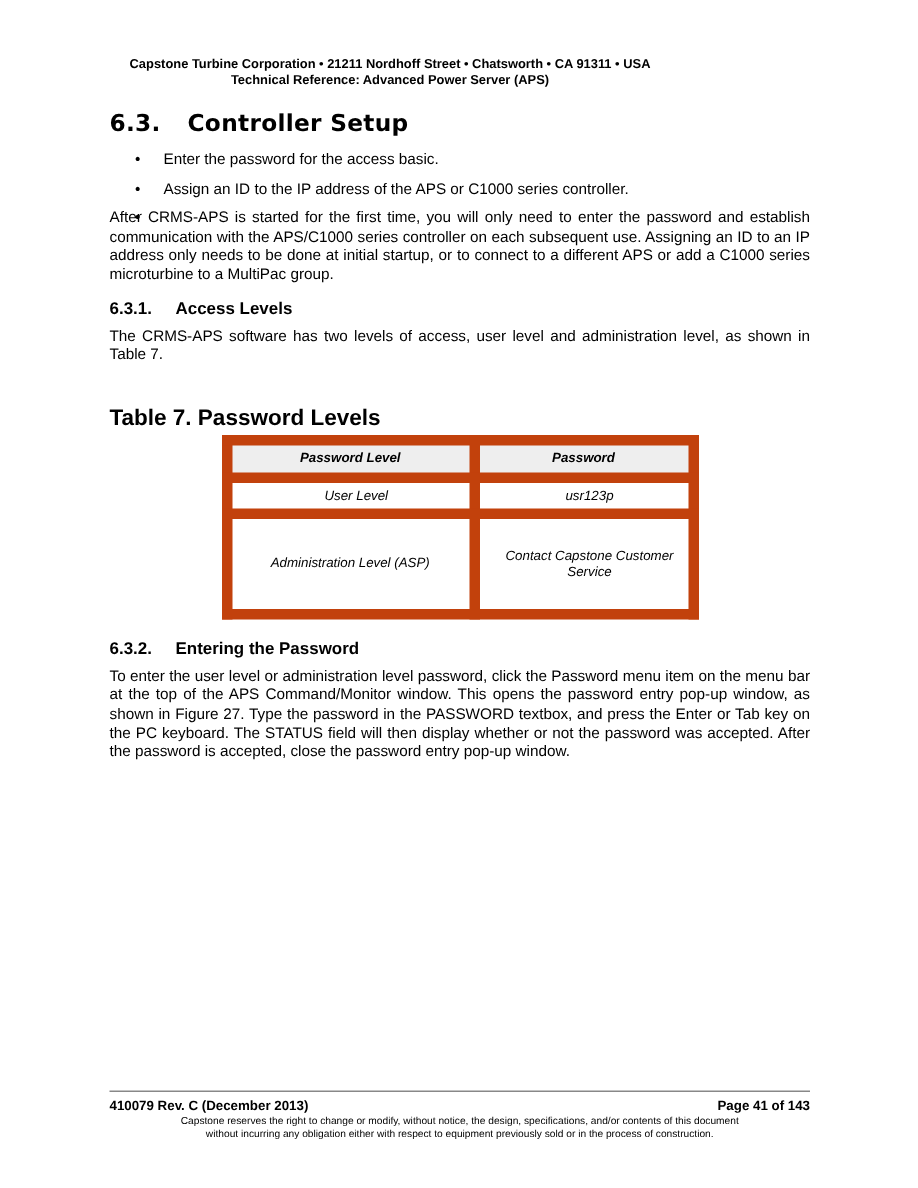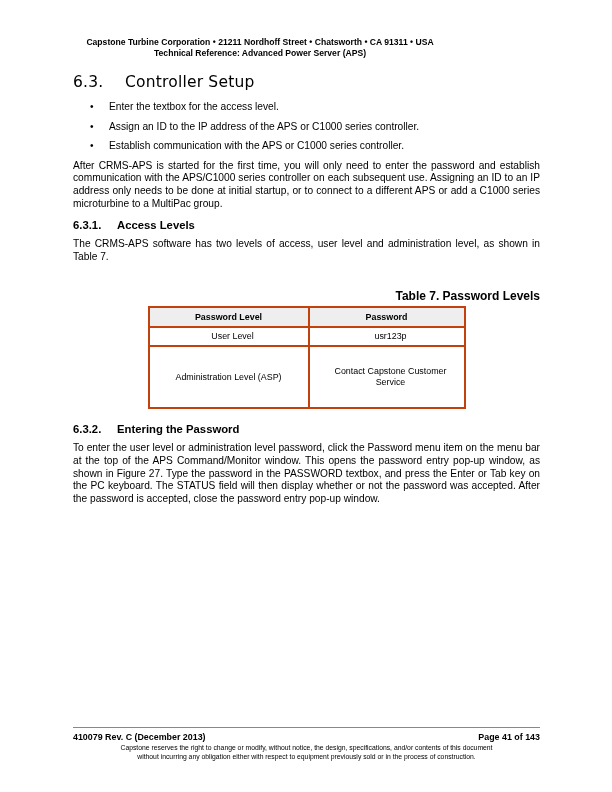--- a/index.html
+++ b/index.html
@@ -1,34 +1,34 @@
 <!DOCTYPE html>
 <html><head>
 <meta charset="utf-8">
 <style>
   html, body { margin: 0; padding: 0; background: #ffffff; }
   body { width: 612px; height: 792px; position: relative; overflow: hidden;
          font-family: "Liberation Sans", sans-serif; color: #000; }
   .header { position: absolute; top: 37px; left: 0; width: 520px; text-align: center;
             font-size: 8.6px; font-weight: bold; line-height: 11px; }
   .content { position: absolute; left: 73px; top: 72px; width: 467px; }
-  h1 { font-family: "DejaVu Sans", sans-serif; font-weight: normal; font-size: 15.5px;
+  h1 { font-family: "DejaVu Sans", sans-serif; font-weight: bold; font-size: 15.5px;
        margin: 0 0 9px 0; line-height: 20px; letter-spacing: 0.2px; }
   h1 .num { display: inline-block; width: 52px; }
   h2 { font-size: 11.3px; font-weight: bold; margin: 0 0 6px 0; line-height: 14px; }
   h2 .num { display: inline-block; width: 44px; }
   p { font-size: 10.2px; line-height: 12.6px; margin: 0 0 8px 0; text-align: justify; }
   ul { list-style: none; margin: 0 0 4px 0; padding: 0; }
   li { font-size: 10.2px; line-height: 12.6px; margin: 0 0 7px 0; position: relative;
        padding-left: 36px; }
   li .bullet { position: absolute; left: 17px; top: 0; }
-  .caption { text-align: right; font-size: 12px; font-weight: bold; margin: 26px 0 3px 0; }
+  .caption { text-align: left; font-size: 15px; font-weight: bold; margin: 26px 0 3px 0; }
   table { border-collapse: collapse; margin: 0 auto 13px auto; width: 318px;
           font-size: 8.9px; }
-  th, td { border: 2px solid #c2410c; text-align: center; padding: 2px 4px; line-height: 11px; }
+  th, td { border: 7px solid #c2410c; text-align: center; padding: 2px 4px; line-height: 11px; font-style: italic; }
   th { background: #eeeeee; font-weight: bold; height: 14px; }
   td { height: 13px; padding-left: 12px; }
   td.tall { height: 22px; }
   .footer { position: absolute; left: 73px; top: 727px; width: 467px; }
   .footer-rule { border-top: 1px solid #888; margin-bottom: 4px; }
   .footer-row { display: flex; justify-content: space-between; font-size: 8.9px; font-weight: bold;
                 line-height: 11px; text-align: right; }
   .footer-note { text-align: center; font-size: 6.8px; line-height: 8.6px; margin-top: 1px; }
 </style>
 </head>
@@ -37,23 +37,23 @@
 <div class="header">
   <div>Capstone Turbine Corporation • 21211 Nordhoff Street • Chatsworth • CA 91311 • USA</div>
   <div>Technical Reference: Advanced Power Server (APS)</div>
 </div>
 
 <div class="content">
   <h1>
     <span class="num">6.3.</span><span>Controller Setup</span>
   </h1>
   <ul>
-    <li><span class="bullet">•</span><span>Enter the textbox for the access level.</span></li>
+    <li><span class="bullet">•</span><span>Enter the password for the access basic.</span></li>
     <li><span class="bullet">•</span><span>Assign an ID to the IP address of the APS or C1000 series controller.</span></li>
-    <li><span class="bullet">•</span><span>Establish communication with the APS or C1000 series controller.</span></li>
+    <li><span class="bullet">•</span></li>
   </ul>
   <p>After CRMS-APS is started for the first time, you will only need to enter the password and establish communication with the APS/C1000 series controller on each subsequent use. Assigning an ID to an IP address only needs to be done at initial startup, or to connect to a different APS or add a C1000 series microturbine to a MultiPac group.</p>
 
   <h2 style="margin-top:6px;">
     <span class="num">6.3.1.</span><span>Access Levels</span>
   </h2>
   <p>The CRMS-APS software has two levels of access, user level and administration level, as shown in Table 7.</p>
 
   <div class="caption">Table 7. Password Levels</div>
   <table>

